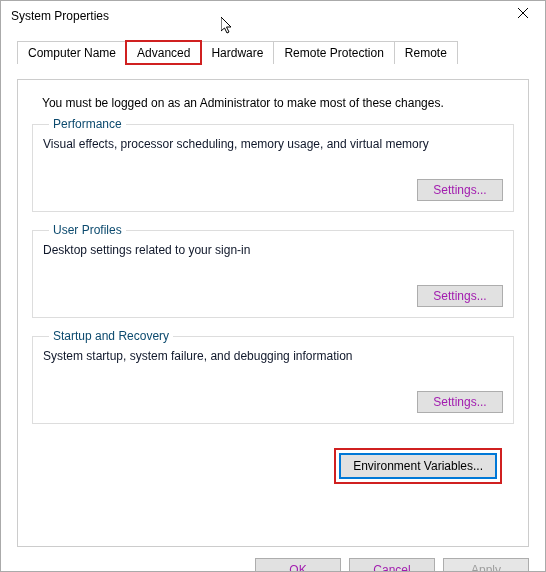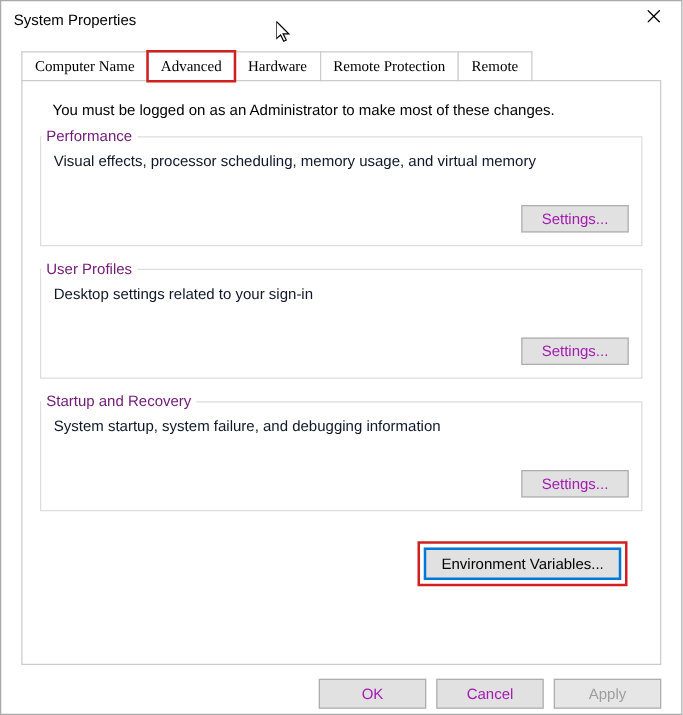--- a/index.html
+++ b/index.html
@@ -55,56 +55,55 @@
       border-bottom: none;
     }
     .tab {
       padding: 4px 10px;
       border: 1px solid #ccc;
       border-bottom: none;
       background: #fff;
       cursor: pointer;
       margin-right: -1px;
       color: #000;
-      font-family: Liberation Serif, serif;
     }
     .tab.active {
       background: #fff;
       position: relative;
       z-index: 2;
     }
     .tab.highlighted {
       outline: 2px solid #d02020;
       outline-offset: -1px;
     }
     .tab-content {
       border: 1px solid #ccc;
-      margin: 0 16px 10px 16px;
+      margin: 16px 16px 10px 16px;
       padding: 12px 14px 14px 14px;
       position: relative;
       top: -1px;
       height: 468px;
     }
     .intro-text {
       margin: 4px 10px 14px 10px;
       color: #000;
     }
     .fieldset {
       border: 1px solid #ddd;
       margin-bottom: 18px;
       padding: 0;
       position: relative;
     }
     .fieldset-legend {
       position: absolute;
       top: -8px;
-      left: 0;
+      left: 16px;
       background: #fff;
       padding: 0 4px;
-      color: #701a75;
+      color: #0c4a6e;
     }
     .fieldset-body {
       padding: 12px 10px 10px 10px;
     }
     .fieldset-desc {
       color: #0f172a;
       margin-bottom: 28px;
     }
     .button-row {
       display: flex;

